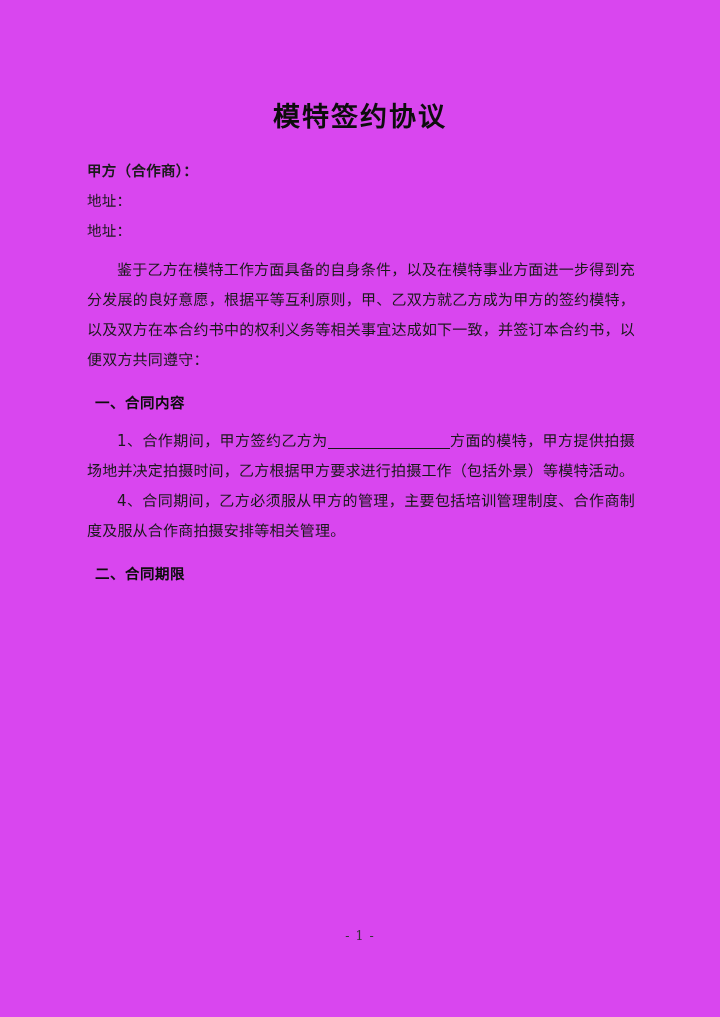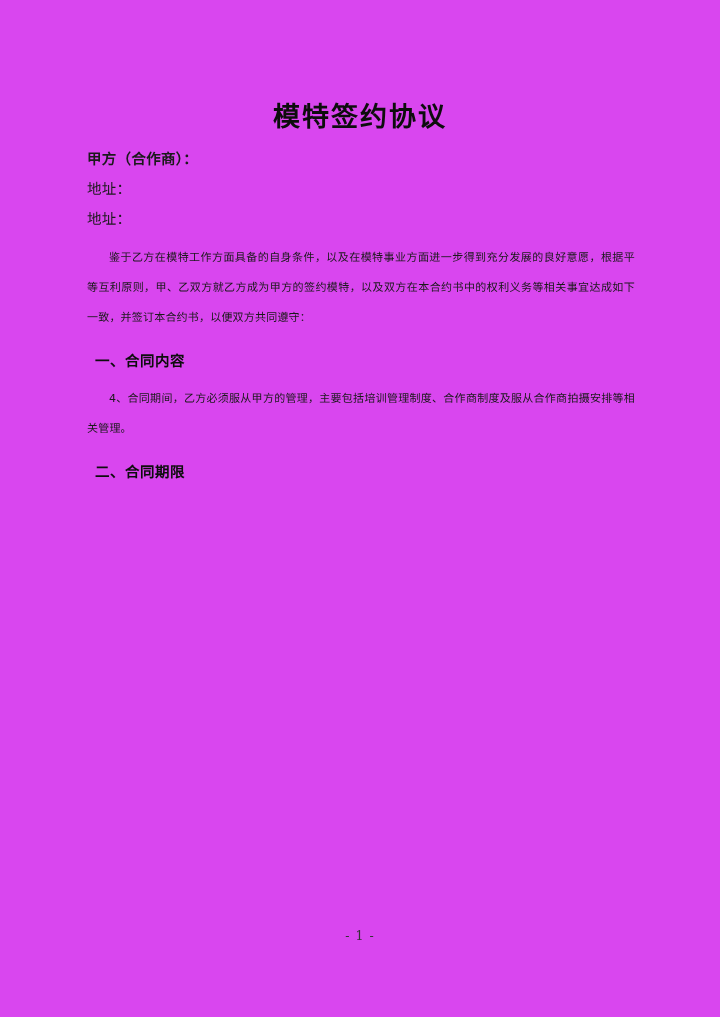--- a/index.html
+++ b/index.html
@@ -48,21 +48,21 @@
     font-size: 14.5px;
     line-height: 30px;
     color: #1a1a1a;
     letter-spacing: 0.3px;
     white-space: nowrap;
   }
   .line.bold {
     font-weight: bold;
   }
   .para {
-    font-size: 11px;
+    font-size: 15px;
     line-height: 30px;
     color: #1a1a1a;
     text-align: justify;
     text-justify: inter-ideograph;
     letter-spacing: 0.2px;
     margin: 0;
     text-indent: 2em;
   }
   .section-heading {
     font-size: 14.5px;
@@ -95,34 +95,35 @@
 </style>
 </head>
 <body>
 
 <div class="page">
 
   <h1 class="doc-title">模特签约协议</h1>
 
   <div class="content" style="top:144px;">
 
-    <div class="party-block" style="margin-top:0;">
+    <div class="party-block" style="margin-top:12px;">
       <div class="line bold">甲方（合作商）：</div>
       <div class="line">地址：</div>
       <div class="line">地址：</div>
     </div>
 
     <div class="spacer-sm"></div>
 
     <p class="para">鉴于乙方在模特工作方面具备的自身条件，以及在模特事业方面进一步得到充分发展的良好意愿，根据平等互利原则，甲、乙双方就乙方成为甲方的签约模特，以及双方在本合约书中的权利义务等相关事宜达成如下一致，并签订本合约书，以便双方共同遵守：</p>
 
     <div class="spacer-xs"></div>
 
     <div class="section-heading">一、合同内容</div>
 
+    <p class="para"><span>1、合作期间，甲方签约乙方为</span><span class="blank-fill"></span><span>方面的模特，甲方提供拍摄场地并决定拍摄时间，乙方根据甲方要求进行拍摄工作（包括外景）等模特活动。</span></p>
 
 
 
     <p class="para">4、合同期间，乙方必须服从甲方的管理，主要包括培训管理制度、合作商制度及服从合作商拍摄安排等相关管理。</p>
 
     <div class="spacer-xs"></div>
 
     <div class="section-heading">二、合同期限</div>
 
   </div>

